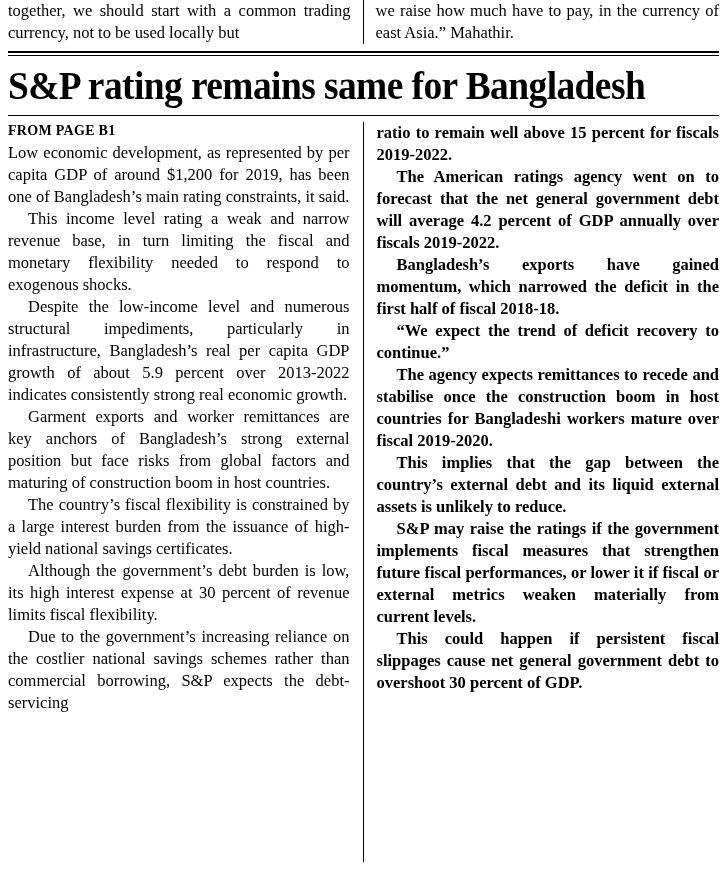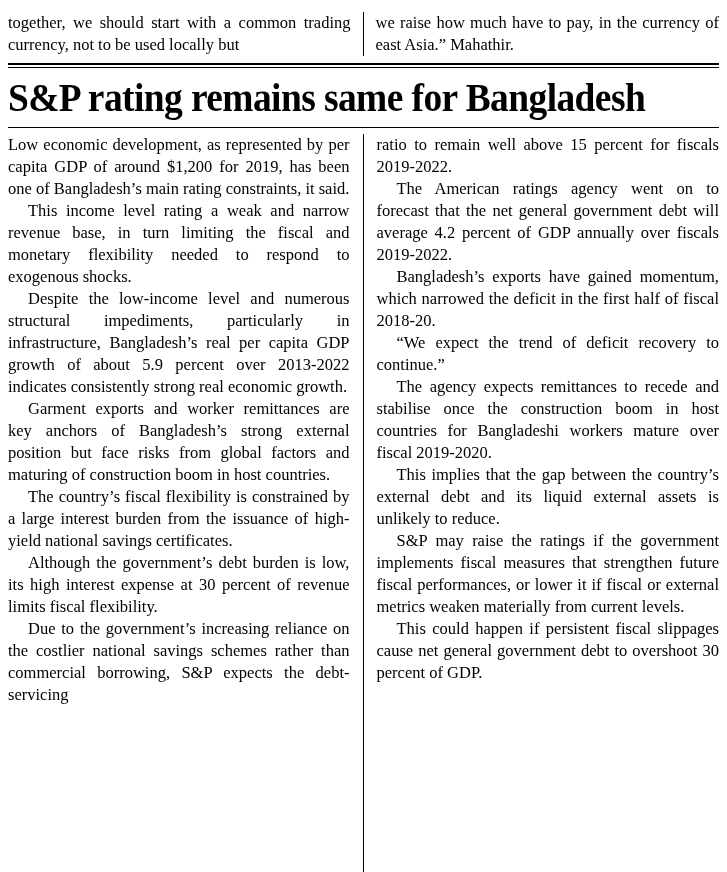--- a/index.html
+++ b/index.html
@@ -19,21 +19,21 @@
     width: 727px;
     height: 872px;
     box-sizing: border-box;
     padding: 0 8px;
   }
 
   
   .top-block {
     display: flex;
     gap: 0;
-    padding-top: 12px;
+    padding-top: 0;
   }
   .top-col {
     width: 50%;
     box-sizing: border-box;
     font-size: 16.5px;
     line-height: 1.33;
     text-align: justify;
     hyphens: auto;
   }
   .top-col.left {
@@ -85,20 +85,21 @@
     line-height: 1.335;
     text-align: justify;
     hyphens: auto;
   }
   .col.left {
     padding-right: 13px;
     border-right: 1px solid #000;
   }
   .col.right {
     padding-left: 13px;
+    font-weight: bold;
   }
   .kicker {
     font-variant: small-caps;
     font-weight: bold;
     font-size: 14px;
     letter-spacing: 0.3px;
     margin: 0 0 1px 0;
     text-align: left;
   }
   p.para {
@@ -125,32 +126,33 @@
 
   <hr class="rule-thick">
   <hr class="rule-thin">
 
   <h1 class="headline">S&amp;P rating remains same for Bangladesh</h1>
 
   <hr class="rule-under-head">
 
   <div class="body-block">
     <div class="col left">
+      <div class="kicker">FROM PAGE B1</div>
       <p class="para first">Low economic development, as represented by per capita GDP of around $1,200 for 2019, has been one of Bangladesh’s main rating constraints, it said.</p>
       <p class="para">This income level rating a weak and narrow revenue base, in turn limiting the fiscal and monetary flexibility needed to respond to exogenous shocks.</p>
       <p class="para">Despite the low-income level and numerous structural impediments, particularly in infrastructure, Bangladesh’s real per capita GDP growth of about 5.9 percent over 2013-2022 indicates consistently strong real economic growth.</p>
       <p class="para">Garment exports and worker remittances are key anchors of Bangladesh’s strong external position but face risks from global factors and maturing of construction boom in host countries.</p>
       <p class="para">The country’s fiscal flexibility is constrained by a large interest burden from the issuance of high-yield national savings certificates.</p>
       <p class="para">Although the government’s debt burden is low, its high interest expense at 30 percent of revenue limits fiscal flexibility.</p>
       <p class="para">Due to the government’s increasing reliance on the costlier national savings schemes rather than commercial borrowing, S&amp;P expects the debt-servicing</p>
     </div>
     <div class="col right">
       <p class="para first">ratio to remain well above 15 percent for fiscals 2019-2022.</p>
       <p class="para">The American ratings agency went on to forecast that the net general government debt will average 4.2 percent of GDP annually over fiscals 2019-2022.</p>
-      <p class="para">Bangladesh’s exports have gained momentum, which narrowed the deficit in the first half of fiscal 2018-20.</p>
+      <p class="para">Bangladesh’s exports have gained momentum, which narrowed the deficit in the first half of fiscal 2018-18.</p>
       <p class="para">“We expect the trend of deficit recovery to continue.”</p>
       <p class="para">The agency expects remittances to recede and stabilise once the construction boom in host countries for Bangladeshi workers mature over fiscal 2019-2020.</p>
       <p class="para">This implies that the gap between the country’s external debt and its liquid external assets is unlikely to reduce.</p>
       <p class="para">S&amp;P may raise the ratings if the government implements fiscal measures that strengthen future fiscal performances, or lower it if fiscal or external metrics weaken materially from current levels.</p>
       <p class="para">This could happen if persistent fiscal slippages cause net general government debt to overshoot 30 percent of GDP.</p>
     </div>
   </div>
 
 </div>
 

